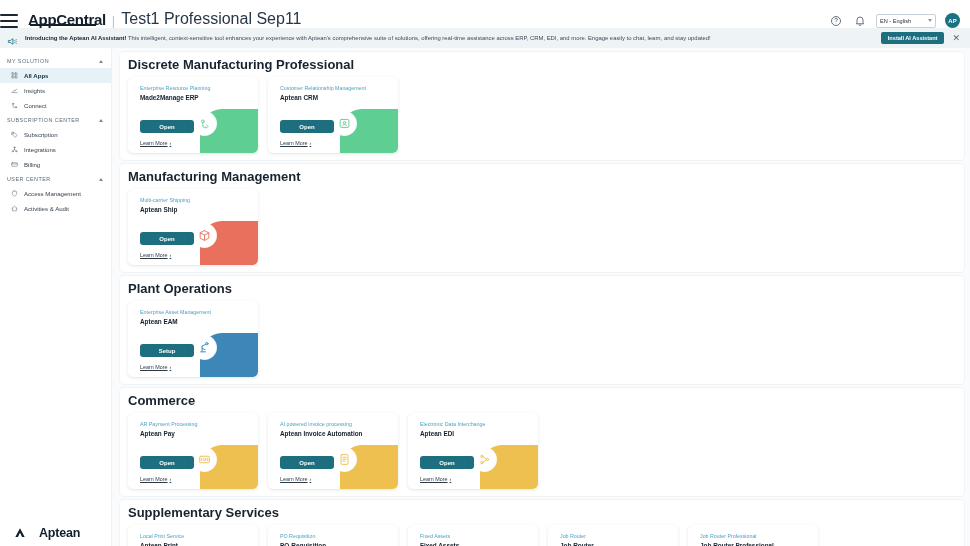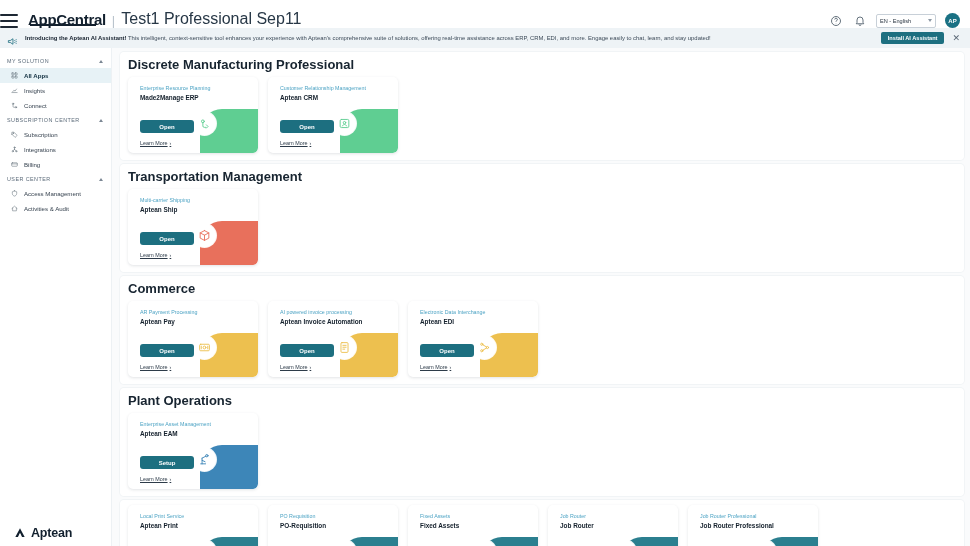--- a/index.html
+++ b/index.html
@@ -130,21 +130,21 @@
     color: #123040; font-weight: bold;
   }
   .nav-item .nico {
     width: 7px; height: 7px; flex: 0 0 auto;
     display: flex; align-items: center; justify-content: center;
   }
   .nav-item .nico svg { display: block; }
   .sidebar-footer {
     margin-top: auto;
     padding: 0 0 6px 13px;
-    display: flex; align-items: center; gap: 4px;
+    display: flex; align-items: center; gap: 12px;
   }
   .aptean-mark { width: 14px; height: 14px; }
   .aptean-word { font-size: 12.5px; font-weight: bold; color: #12202e; letter-spacing: -0.2px; }
 
   
   .main {
     flex: 1 1 auto;
     background: #fafbfc;
     padding: 4px 6px 0 8px;
     overflow: hidden;
@@ -412,37 +412,65 @@
            <button class="btn-primary">Open</button>
          </div>
       <div class="learn-more">
            <span>Learn More</span>
            <span class="arrow">›</span>
          </div>
             </div>
           </div>
         </section>
         <section class="section">
-          <div class="section-title">Transportation Management</div>
+          <div class="section-title">Manufacturing Management</div>
           <div class="card-row">
             <div class="card">
       <div class="card-blob" style="background:#e8705c"></div>
       <div class="card-badge">
                 <svg width="13" height="13" viewBox="0 0 24 24" stroke="#e8705c" fill="none" stroke-width="1.7" stroke-linecap="round" stroke-linejoin="round">
                   <path d="M12 3l8 4.2v9.6L12 21l-8-4.2V7.2L12 3z"></path>
                   <path d="M4 7.2l8 4.2 8-4.2"></path>
                   <path d="M12 11.4V21"></path>
                 </svg>
               </div>
       <div class="card-body">
         <div class="card-kicker">Multi-carrier Shipping</div>
         <div class="card-name">Aptean Ship</div>
       </div>
       <div class="card-action">
            <button class="btn-primary">Open</button>
+         </div>
+      <div class="learn-more">
+           <span>Learn More</span>
+           <span class="arrow">›</span>
+         </div>
+            </div>
+          </div>
+        </section>
+        <section class="section">
+          <div class="section-title">Plant Operations</div>
+          <div class="card-row">
+            <div class="card">
+      <div class="card-blob" style="background:#3d86b8"></div>
+      <div class="card-badge">
+                <svg width="13" height="13" viewBox="0 0 24 24" stroke="#3d86b8" fill="none" stroke-width="1.7" stroke-linecap="round" stroke-linejoin="round">
+                  <path d="M5 20h9"></path>
+                  <path d="M7.5 20V9.5"></path>
+                  <path d="M7.5 9.5l7-3.6"></path>
+                  <circle cx="16.3" cy="5" r="2.2"></circle>
+                  <path d="M7.5 13.5l5.5 2.6"></path>
+                </svg>
+              </div>
+      <div class="card-body">
+        <div class="card-kicker">Enterprise Asset Management</div>
+        <div class="card-name">Aptean EAM</div>
+      </div>
+      <div class="card-action">
+           <button class="btn-primary">Setup</button>
          </div>
       <div class="learn-more">
            <span>Learn More</span>
            <span class="arrow">›</span>
          </div>
             </div>
           </div>
         </section>
         <section class="section">
           <div class="section-title">Commerce</div>
@@ -506,48 +534,21 @@
            <button class="btn-primary">Open</button>
          </div>
       <div class="learn-more">
            <span>Learn More</span>
            <span class="arrow">›</span>
          </div>
             </div>
           </div>
         </section>
         <section class="section">
-          <div class="section-title">Plant Operations</div>
-          <div class="card-row">
-            <div class="card">
-      <div class="card-blob" style="background:#3d86b8"></div>
-      <div class="card-badge">
-                <svg width="13" height="13" viewBox="0 0 24 24" stroke="#3d86b8" fill="none" stroke-width="1.7" stroke-linecap="round" stroke-linejoin="round">
-                  <path d="M5 20h9"></path>
-                  <path d="M7.5 20V9.5"></path>
-                  <path d="M7.5 9.5l7-3.6"></path>
-                  <circle cx="16.3" cy="5" r="2.2"></circle>
-                  <path d="M7.5 13.5l5.5 2.6"></path>
-                </svg>
-              </div>
-      <div class="card-body">
-        <div class="card-kicker">Enterprise Asset Management</div>
-        <div class="card-name">Aptean EAM</div>
-      </div>
-      <div class="card-action">
-           <button class="btn-primary">Setup</button>
-         </div>
-      <div class="learn-more">
-           <span>Learn More</span>
-           <span class="arrow">›</span>
-         </div>
-            </div>
-          </div>
-        </section>
-        <section class="section">
+          <div class="section-title">Supplementary Services</div>
           <div class="card-row">
             <div class="card">
       <div class="card-blob" style="background:#2b7f8f"></div>
       <div class="card-badge">
                 <svg width="13" height="13" viewBox="0 0 24 24" stroke="#2b7f8f" fill="none" stroke-width="1.7" stroke-linecap="round" stroke-linejoin="round">
                   <path d="M7 9V3.5h10V9"></path>
                   <rect x="3.5" y="9" width="17" height="7" rx="1.8"></rect>
                   <rect x="7" y="14" width="10" height="6.5" rx="1"></rect>
                 </svg>
               </div>

